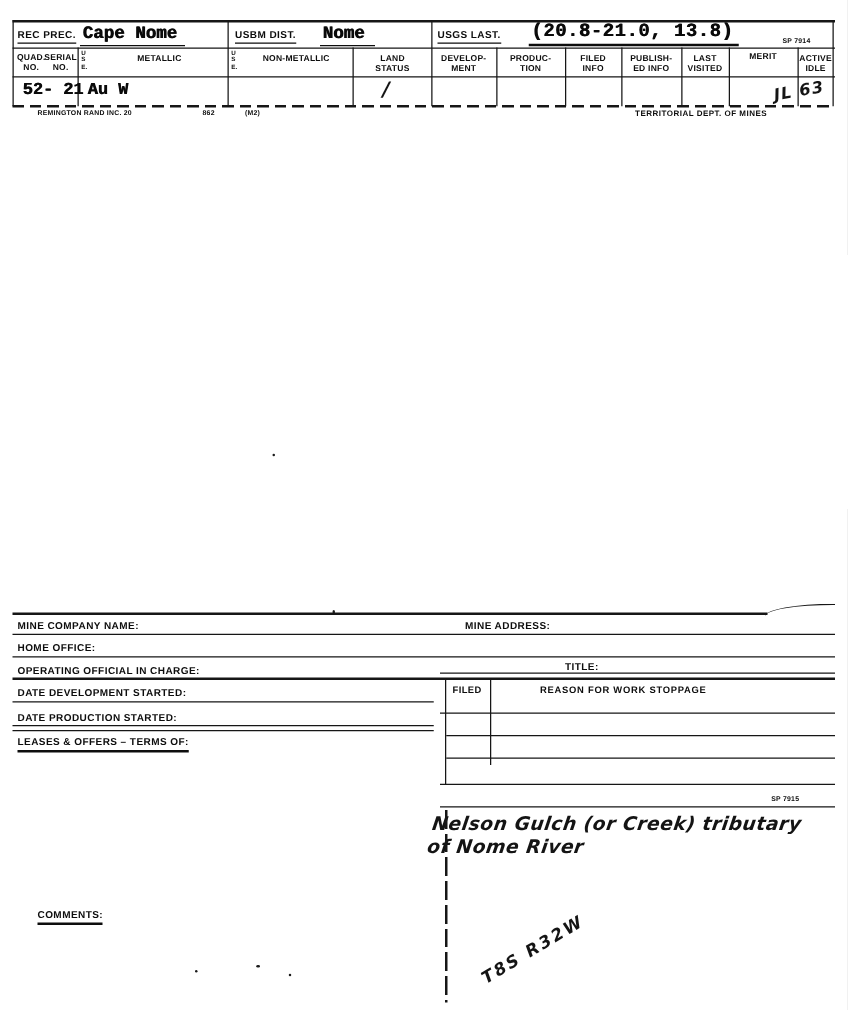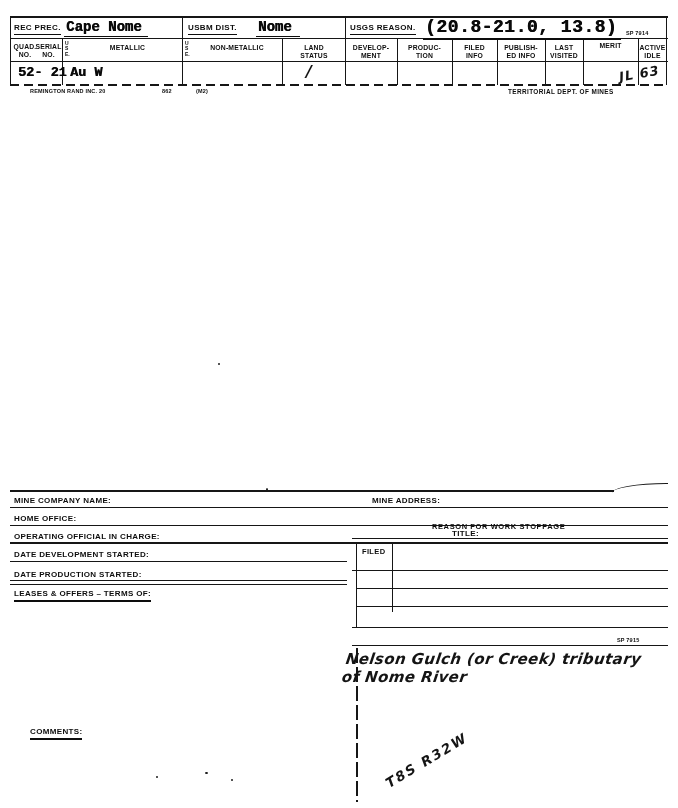--- a/index.html
+++ b/index.html
@@ -48,22 +48,22 @@
   <div class="vl" style="left:545px;top:38px;height:47px;"></div>
   <div class="vl" style="left:583px;top:38px;height:47px;"></div>
   <div class="vl" style="left:638px;top:38px;height:47px;"></div>
 
   <span class="flabel ul" style="left:14px;top:23px;">REC PREC.</span>
   <span class="typed" style="left:64px;top:19px;font-size:14px;border-bottom:1.6px solid #0d0d0d;padding:0 6px 1px 2px;">Cape Nome</span>
 
   <span class="flabel ul" style="left:188px;top:23px;">USBM DIST.</span>
   <span class="typed" style="left:256px;top:19px;font-size:14px;border-bottom:1.6px solid #0d0d0d;padding:0 8px 1px 2px;">Nome</span>
 
-  <span class="flabel ul" style="left:350px;top:23px;">USGS REASON.</span>
-  <span class="typed" style="left:423px;top:17px;font-size:18px;letter-spacing:.5px;border-bottom:2px solid #0d0d0d;padding:0 4px 1px 2px;">(20.8-21.0, 13.8)</span>
+  <span class="flabel ul" style="left:350px;top:23px;">USGS LAST.</span>
+  <span class="typed" style="left:423px;top:17px;font-size:15px;letter-spacing:.5px;border-bottom:2px solid #0d0d0d;padding:0 4px 1px 2px;">(20.8-21.0, 13.8)</span>
   <span class="tiny" style="left:626px;top:30px;">SP 7914</span>
 
   <span class="colh" style="left:11px;top:43px;width:28px;">QUAD.
 NO.</span>
   <span class="colh" style="left:35px;top:43px;width:27px;">SERIAL
 NO.</span>
   <span class="use" style="left:65px;top:41px;">U
 S
 E.</span>
   <span class="colh" style="left:75px;top:44px;width:105px;">METALLIC</span>
@@ -113,21 +113,21 @@
 
   <span class="flabel" style="left:14px;top:514px;">HOME OFFICE:</span>
   <div class="hl" style="left:10px;top:525px;width:658px;"></div>
 
   <span class="flabel" style="left:14px;top:532px;">OPERATING OFFICIAL IN CHARGE:</span>
   <span class="flabel" style="left:452px;top:529px;">TITLE:</span>
   <div class="hl" style="left:352px;top:538px;width:316px;height:1px;"></div>
   <div class="hl" style="left:10px;top:542px;width:658px;height:2.4px;"></div>
 
   <span class="flabel" style="left:362px;top:547px;font-size:7.5px;">FILED</span>
-  <span class="flabel" style="left:432px;top:522px;font-size:7.5px;letter-spacing:.6px;">REASON FOR WORK STOPPAGE</span>
+  <span class="flabel" style="left:432px;top:547px;font-size:7.5px;letter-spacing:.6px;">REASON FOR WORK STOPPAGE</span>
 
   <span class="flabel" style="left:14px;top:550px;">DATE DEVELOPMENT STARTED:</span>
   <div class="hl" style="left:10px;top:561px;width:337px;"></div>
 
   <span class="flabel" style="left:14px;top:570px;">DATE PRODUCTION STARTED:</span>
   <div class="hl" style="left:10px;top:580px;width:337px;"></div>
   <div class="hl" style="left:10px;top:583.5px;width:337px;"></div>
 
   <span class="flabel ul2" style="left:14px;top:589px;">LEASES &amp; OFFERS – TERMS OF:</span>
 

